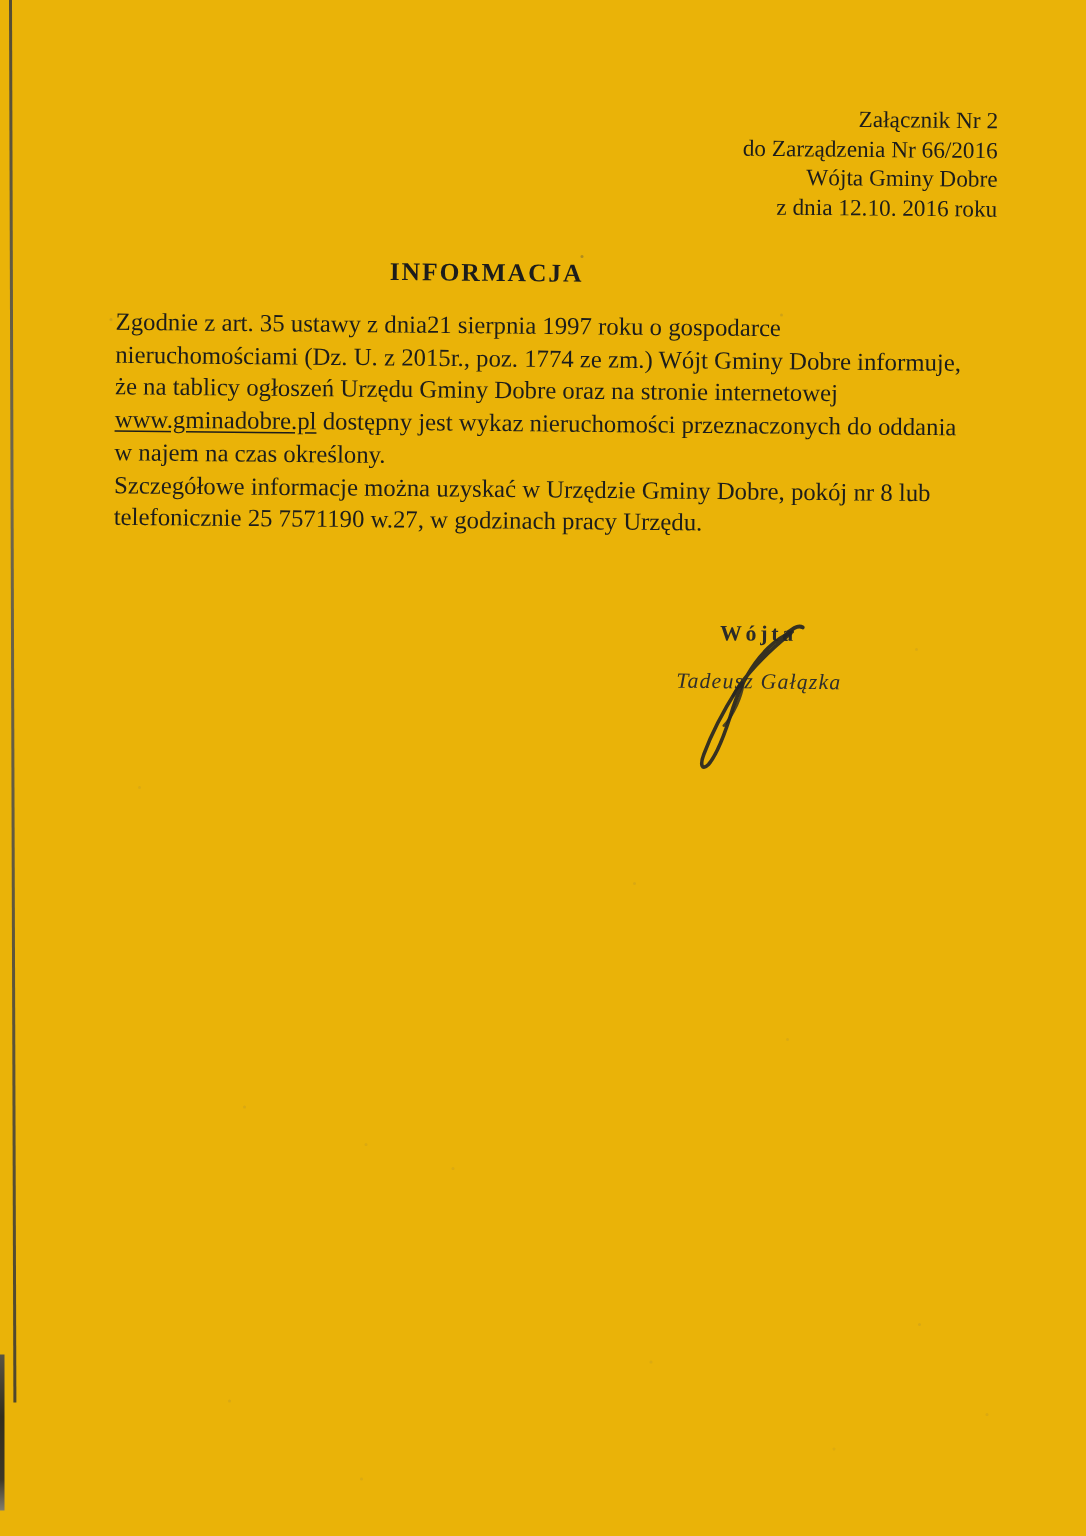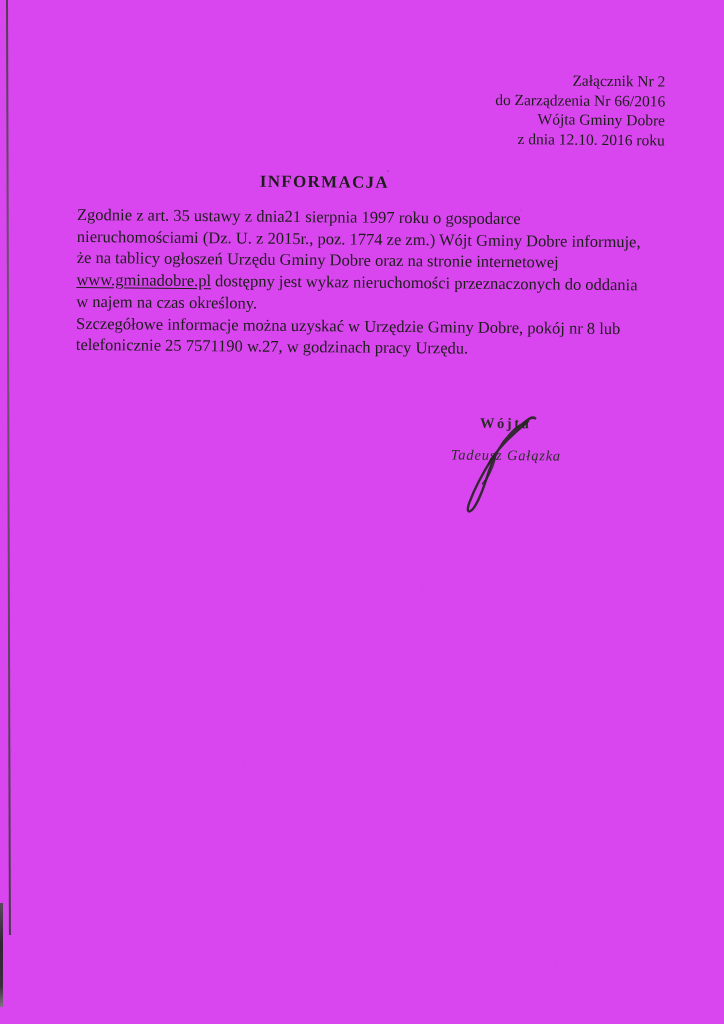--- a/index.html
+++ b/index.html
@@ -1,20 +1,20 @@
 <!DOCTYPE html>
 <html><head>
 <meta charset="utf-8">
 <style>
   html, body { margin: 0; padding: 0; background: #ffffff; }
   .page {
     position: relative;
     width: 724px;
     height: 1024px;
-    background: #d946ef;
+    background: #eab308;
     overflow: hidden;
     font-family: "Liberation Serif", serif;
     color: #1d1d1b;
   }
   
   .rot {
     position: absolute;
     inset: 0;
     transform: rotate(0.55deg);
     transform-origin: 90px 120px;

